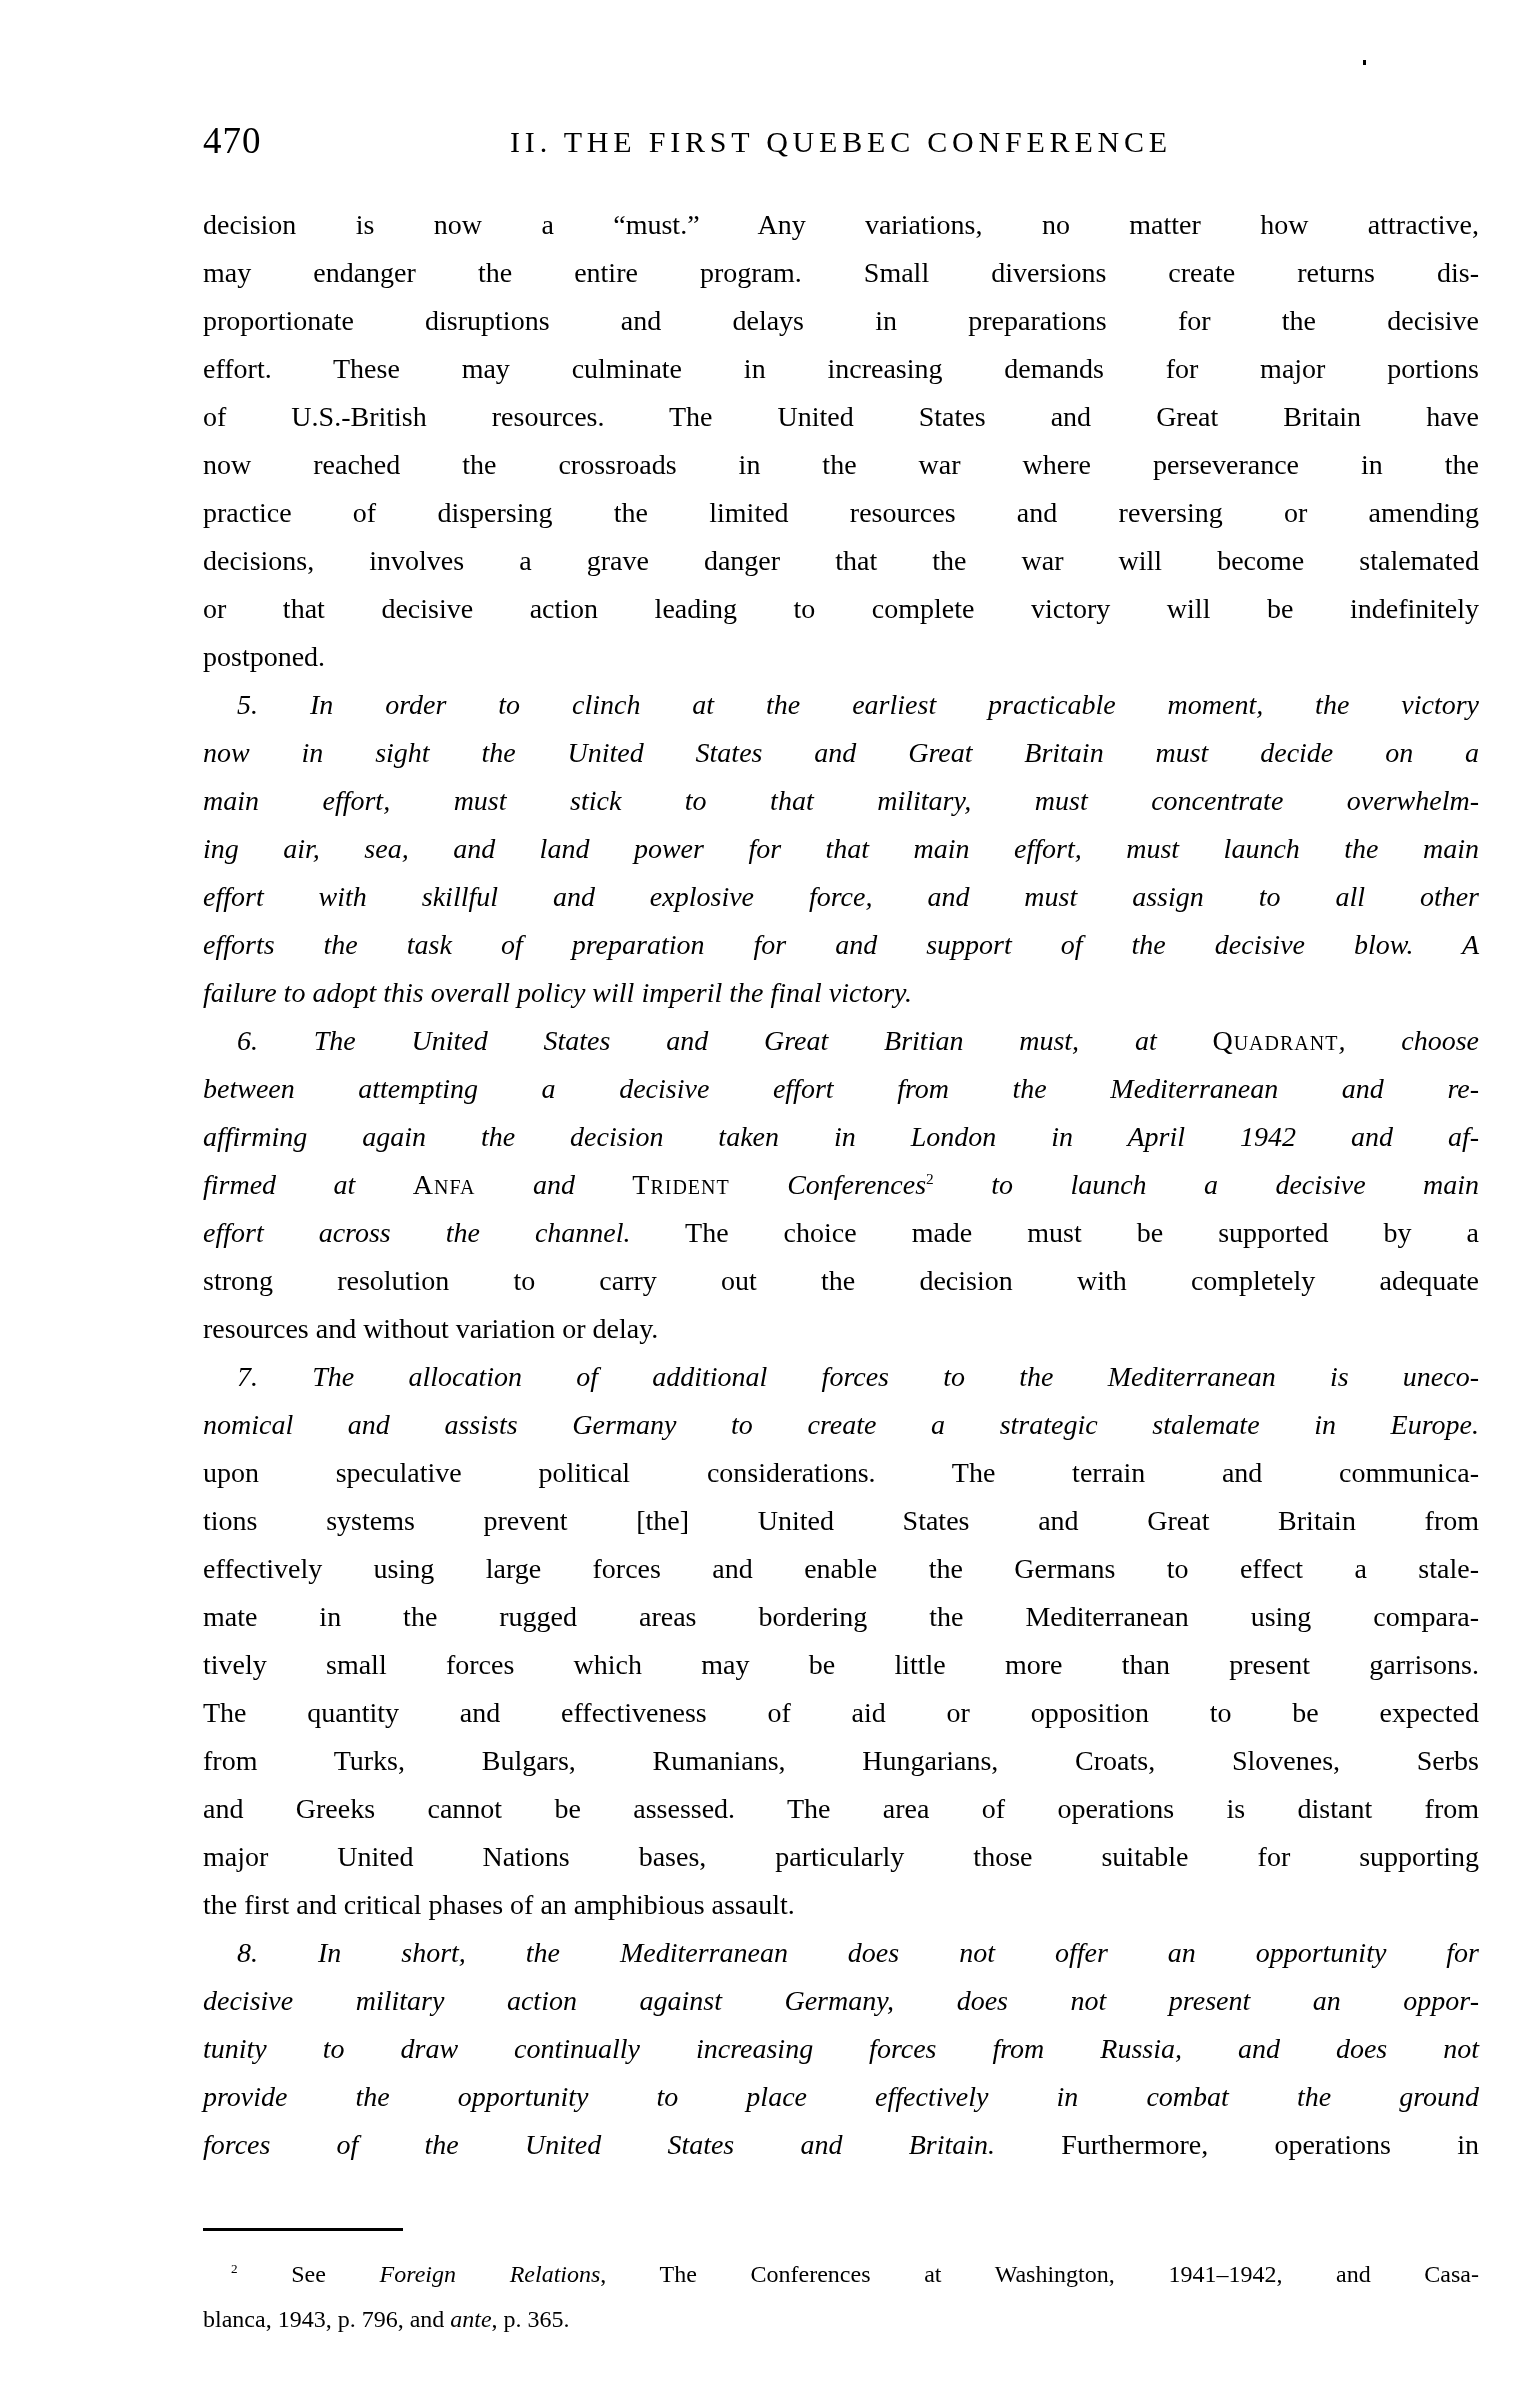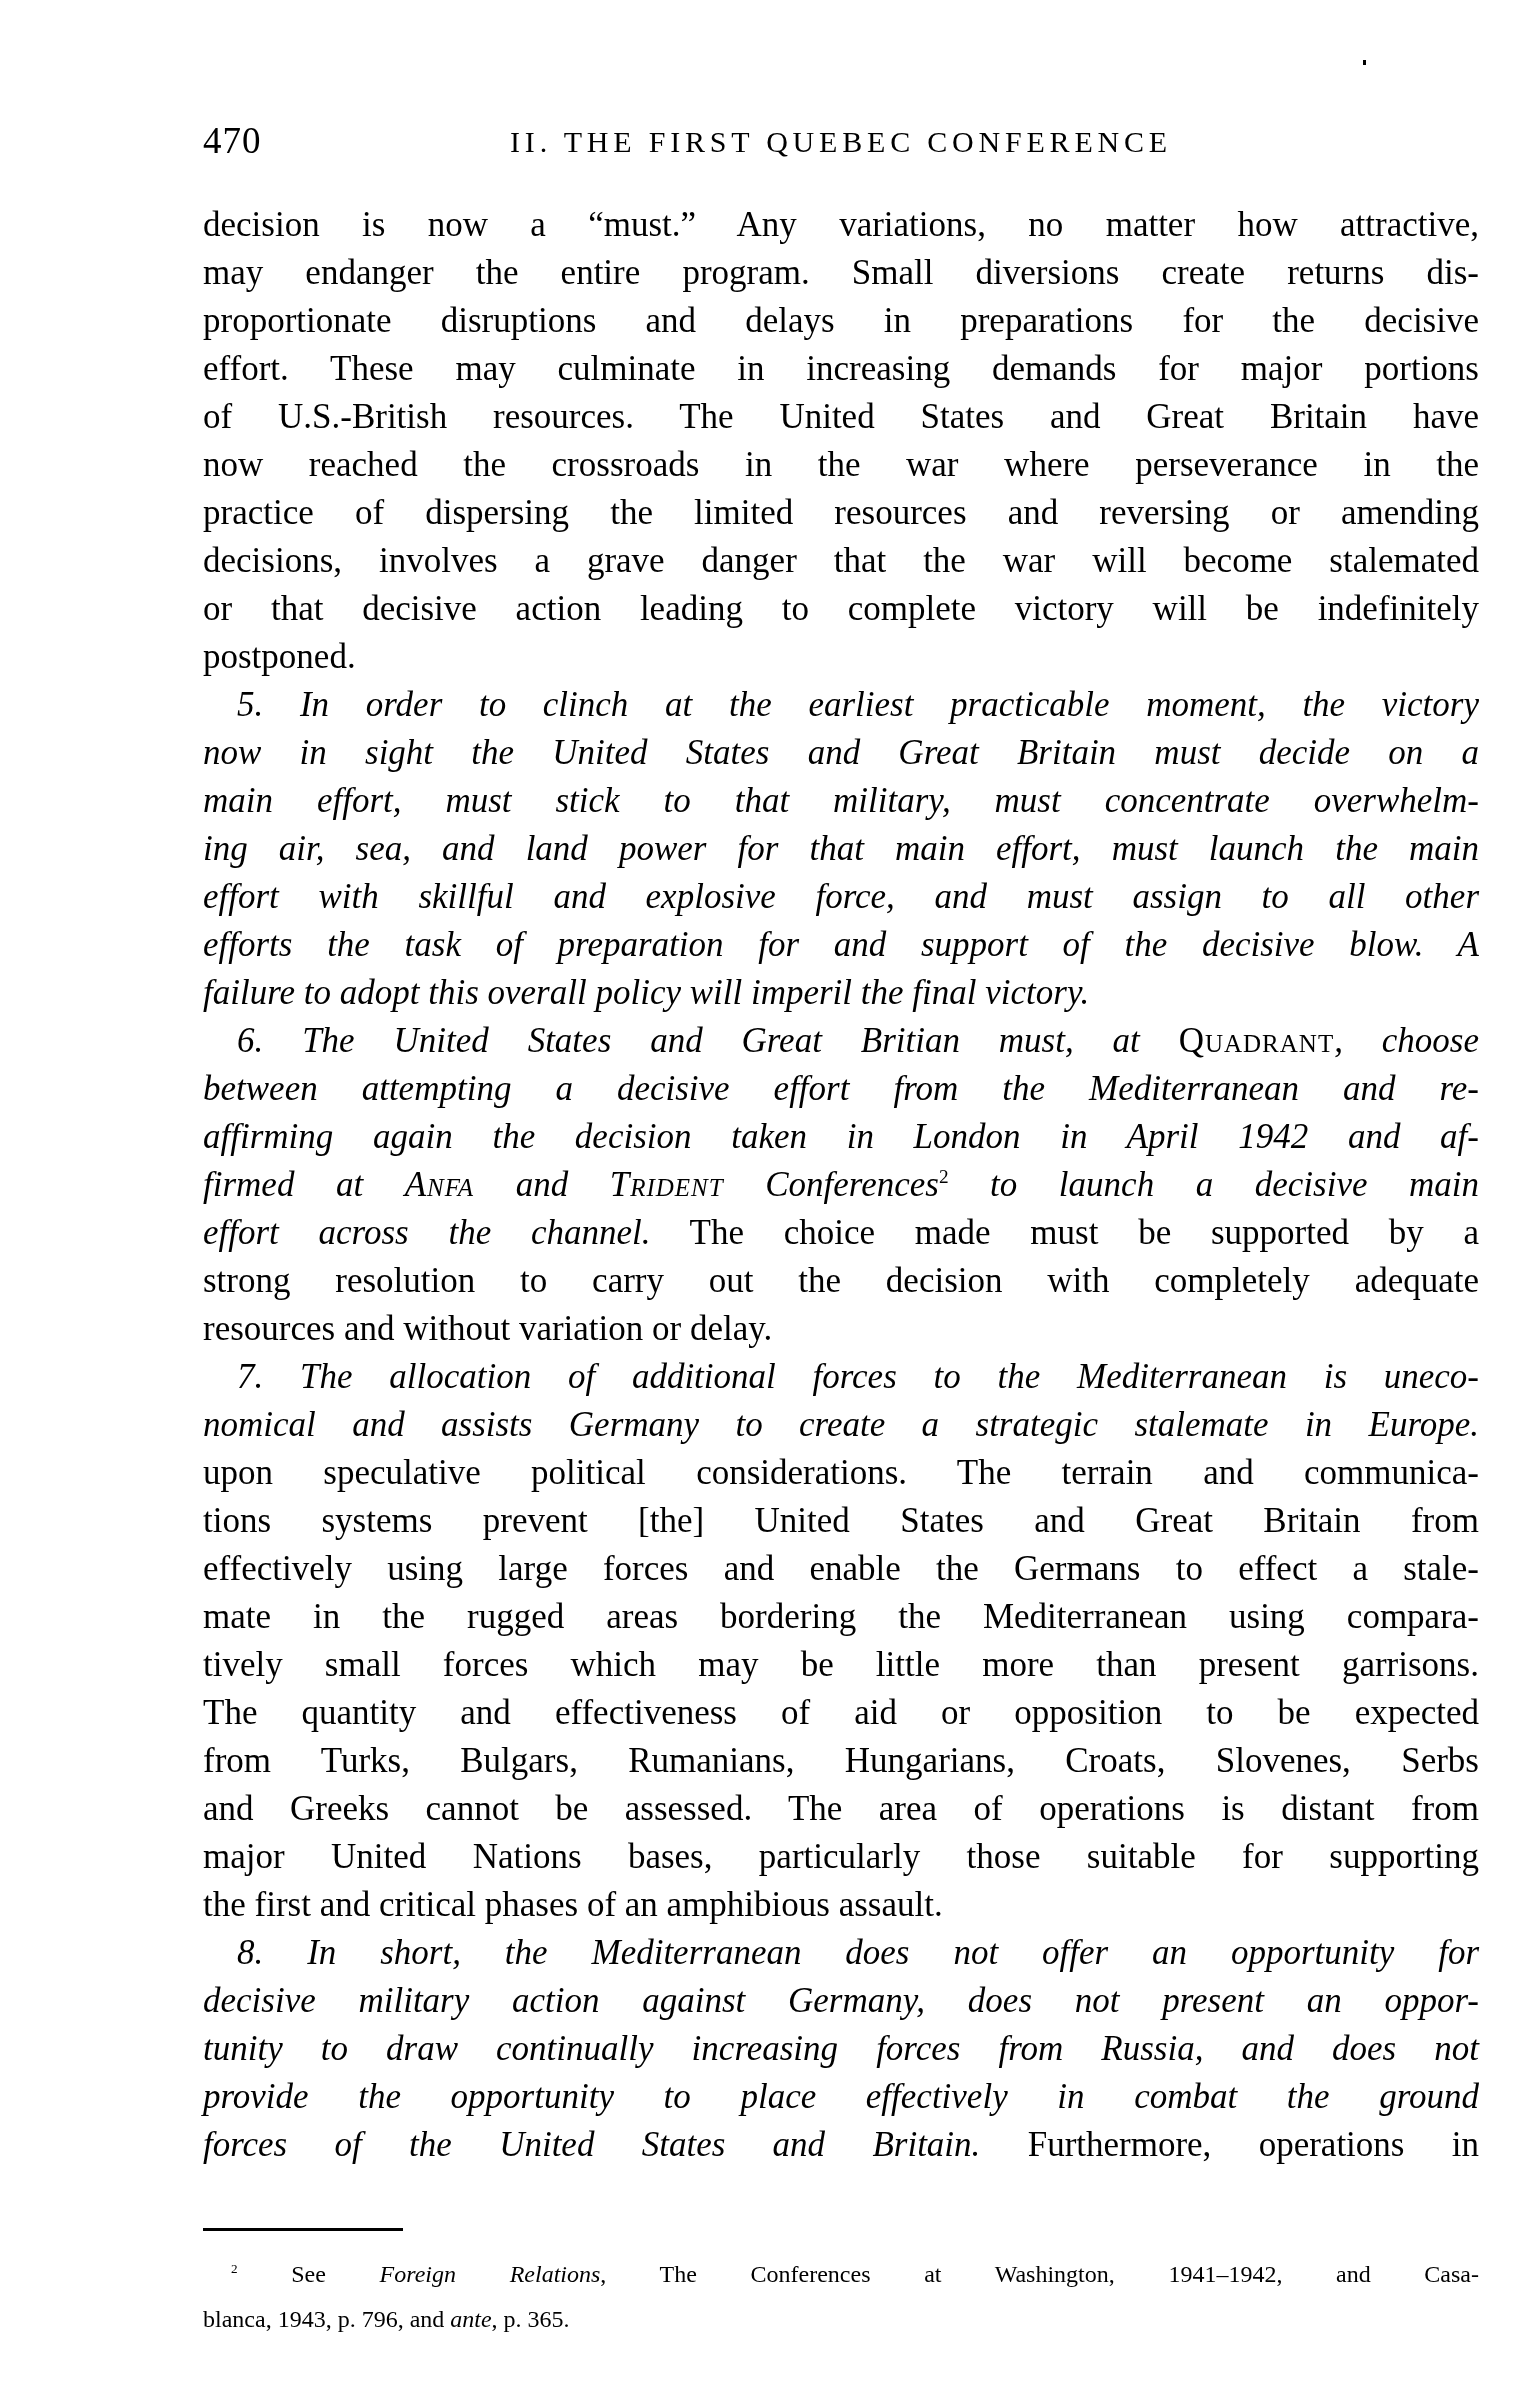--- a/index.html
+++ b/index.html
@@ -32,33 +32,33 @@
   
   .body-text{
     position:absolute;
     left:203px; top:201px;
     width:1276px;
   }
   .line{
     display:block;
     height:48px;
     line-height:48px;
-    font-size:35px;
+    font-size:28px;
     text-align:left;
     white-space:normal;
   }
   .just{
     text-align:justify;
     text-align-last:justify;
   }
   .indent{ text-indent:34px; }
   .run-r{ font-style:normal; }
   .run-i{ font-style:italic; }
   .run-sc{ font-style:normal; font-variant:small-caps; letter-spacing:1px; }
-  .run-sci{ font-style:italic; font-variant:small-caps; letter-spacing:1px; }
+  .run-sci{ font-variant:small-caps; letter-spacing:1px; }
   .run-sup{
     font-style:normal;
     font-size:0.55em;
     vertical-align:super;
     line-height:0;
   }
   
   .footnote-rule{
     position:absolute;
     left:203px; top:2228px;

